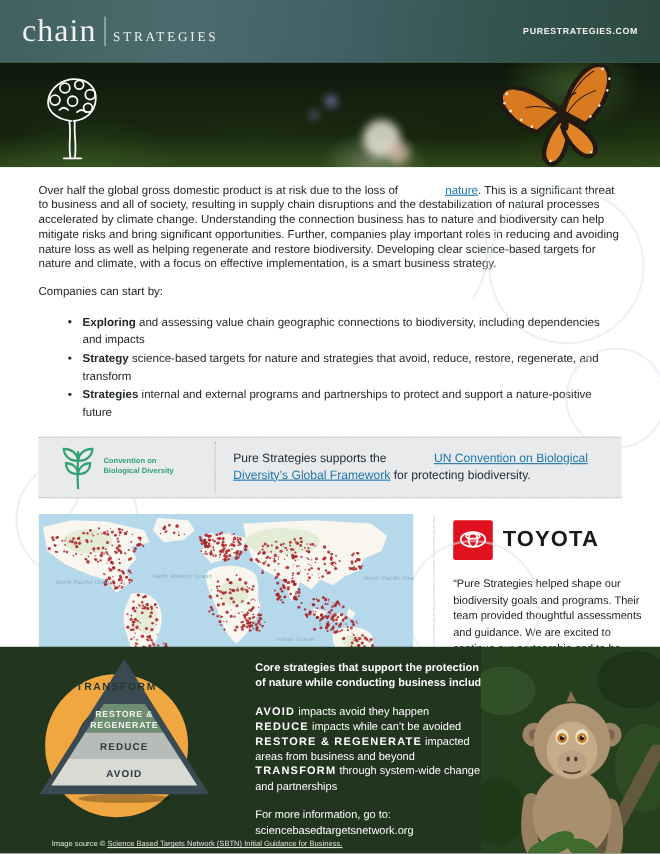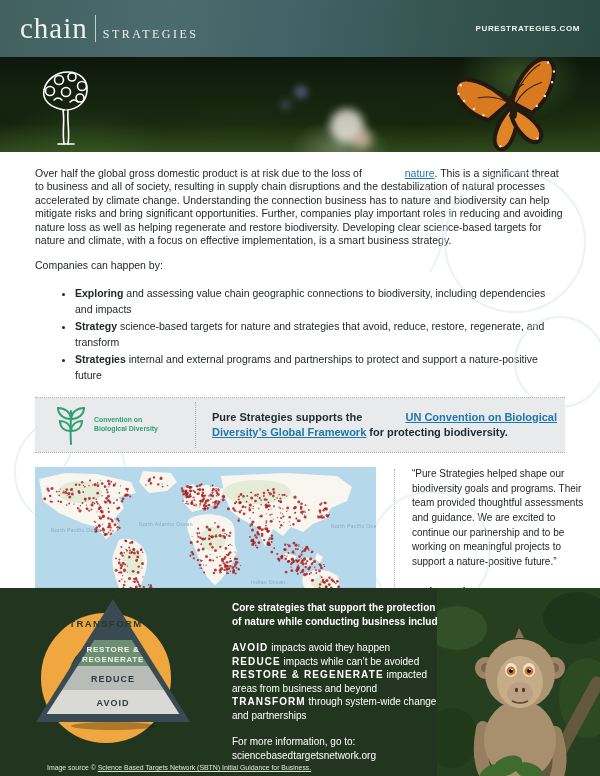--- a/index.html
+++ b/index.html
@@ -39,21 +39,21 @@
   ul.bullets{margin:0 0 13px 40px;padding:0;}
   ul.bullets li{font-size:10.5px;line-height:16.5px;color:#23282b;}
   ul.bullets .b{font-weight:bold;}
 
   
   .cbd-banner{position:relative;display:flex;align-items:center;height:46px;background:#e9eaeb;
               border-top:1px dotted #adb1b3;border-bottom:1px dotted #adb1b3;padding:4px 8px 4px 20px;box-sizing:content-box;}
   .cbd-logo{display:flex;align-items:center;gap:7px;width:140px;flex:0 0 auto;}
   .cbd-label{font-size:6.9px;font-weight:bold;color:#2fa173;line-height:8.5px;}
   .cbd-sep{align-self:stretch;border-left:1px dotted #adb1b3;margin-right:16px;}
-  .cbd-text{font-size:11px;font-weight:bold;line-height:15px;color:#1d2a33;width:372px;}
+  .cbd-text{font-size:11px;font-weight:normal;line-height:15px;color:#1d2a33;width:372px;}
 
   
   .cols{display:flex;margin-top:14px;}
   .map-col{width:341px;flex:0 0 auto;}
   .map-wrap{position:relative;width:341px;height:160px;overflow:hidden;}
   .ocean-label{position:absolute;font-size:5px;color:#85abc2;letter-spacing:.4px;white-space:nowrap;}
   .map-caption{margin-top:3px;font-size:6.9px;font-weight:bold;line-height:8.6px;color:#1d2328;}
   .col-sep{border-left:1px dotted #b5b8ba;margin:2px 0 14px 18px;}
   .testimonial{padding-left:17px;width:190px;}
   .toyota-row{display:flex;align-items:center;gap:9px;margin:6px 0 16px;}
@@ -148,21 +148,21 @@
           <circle cx="560" cy="210" r="45"></circle>
         <path d="M420,30 q40,40 10,90 M60,250 q30,30 0,70"></path>
         <circle cx="70" cy="320" r="55"></circle>
           <circle cx="430" cy="400" r="60"></circle>
       </g>
     </svg>
 
 
     <p><span>Over half the global gross domestic product is at risk due to the loss of </span><a class="txt-link">nature</a><span>. This is a significant threat to business and all of society, resulting in supply chain disruptions and the destabilization of natural processes accelerated by climate change. Understanding the connection business has to nature and biodiversity can help mitigate risks and bring significant opportunities. Further, companies play important roles in reducing and avoiding nature loss as well as helping regenerate and restore biodiversity. Developing clear science-based targets for nature and climate, with a focus on effective implementation, is a smart business strategy.</span></p>
 
-    <p class="startby">Companies can happen by:</p>
+    <p class="startby">Companies can start by:</p>
 
     <ul class="bullets">
       <li><span class="b">Exploring</span><span> and assessing value chain geographic connections to biodiversity, including dependencies and impacts</span></li>
       <li><span class="b">Strategy</span><span> science-based targets for nature and strategies that avoid, reduce, restore, regenerate, and transform</span></li>
       <li><span class="b">Strategies</span><span> internal and external programs and partnerships to protect and support a nature-positive future</span></li>
     </ul>
 
     <div class="cbd-banner">
       <div class="cbd-logo">
         <svg width="32" height="40" viewBox="0 0 32 40">
@@ -1071,20 +1071,32 @@
         </div>
         <div class="map-caption">
           <div>The map illustrates key biodiversity areas and is one aspect to consider for business strategies.</div>
           <div><span>[from </span><a class="txt-link">https://www.keybiodiversityareas.org/kba-data</a><span>].</span></div>
         </div>
       </div>
 
       <div class="col-sep"></div>
 
       <div class="testimonial">
+        <div class="toyota-row">
+          <div class="toyota-box">
+            <svg width="28" height="19" viewBox="0 0 60 40">
+              <g stroke="#ffffff" stroke-width="3.4" fill="none">
+                <ellipse cx="30" cy="20" rx="24" ry="14.5"></ellipse>
+                <ellipse cx="30" cy="20" rx="8.5" ry="14.5"></ellipse>
+                <ellipse cx="30" cy="13.5" rx="13.5" ry="4.8"></ellipse>
+              </g>
+            </svg>
+          </div>
+          <span class="toyota-word">TOYOTA</span>
+        </div>
         <div class="quote">“Pure Strategies helped shape our biodiversity goals and programs. Their team provided thoughtful assessments and guidance. We are excited to continue our partnership and to be working on meaningful projects to support a nature-positive future.”</div>
         <div class="author">Becky Martin</div>
         <div class="role">
           <div>Manager, Environmental Sustainability,</div>
           <div>Toyota Motor North America, Inc.</div>
         </div>
       </div>
     </div>
   </main>
 

